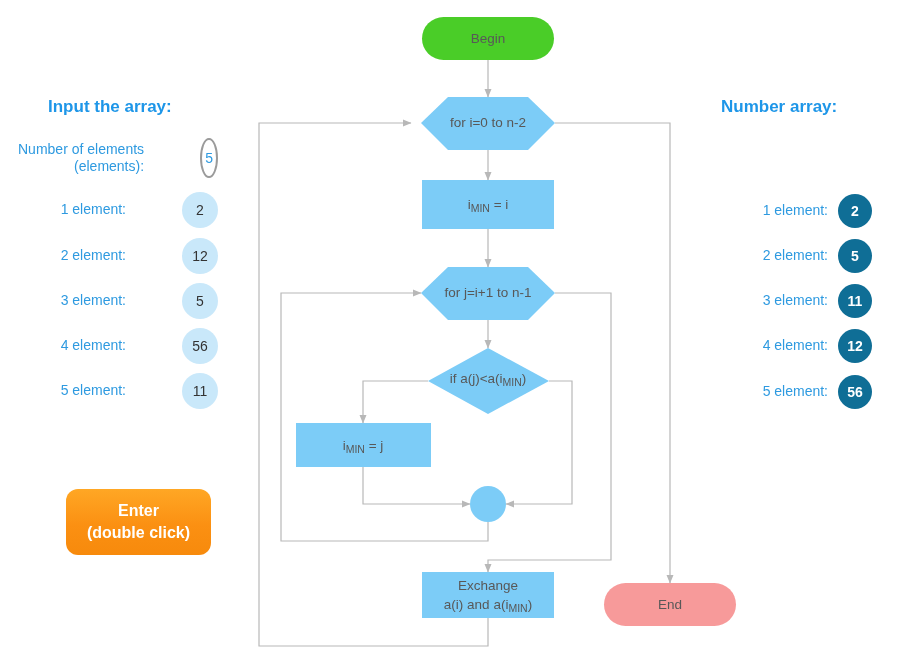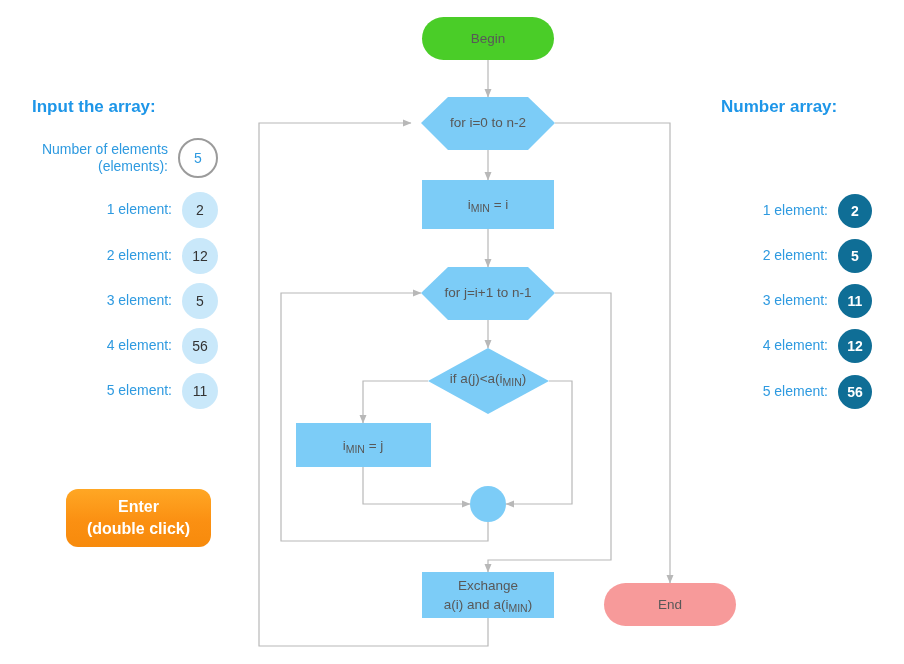--- a/index.html
+++ b/index.html
@@ -21,21 +21,21 @@
   }
 
   
   .panel-title {
     position: absolute;
     font-size: 17px;
     font-weight: bold;
     color: #1e96e8;
     white-space: nowrap;
   }
-  #input-title  { left: 32px;  top: 97px; }
+  #input-title  { left: 48px;  top: 97px; }
   #sorted-title { left: 721px; top: 97px; }
 
   .row {
     position: absolute;
     height: 36px;
     display: flex;
     align-items: center;
   }
   .row-label {
     font-size: 14px;
@@ -47,21 +47,21 @@
   .bubble {
     border-radius: 50%;
     display: flex;
     align-items: center;
     justify-content: center;
     font-size: 14px;
     box-sizing: border-box;
   }
 
   
-  #input-col .row { left: 18px; width: 200px; justify-content: flex-end; }
+  #input-col .row { left: 18px; width: 200px; justify-content: flex-end; gap: 46px; }
   #input-col .row-label { margin-right: 10px; }
   #input-col .bubble {
     width: 36px; height: 36px;
     background: #c9e8fa;
     color: #333333;
   }
   #row-count .bubble {
     background: #ffffff;
     border: 2px solid #9b9b9b;
     color: #2e9ae0;
@@ -78,21 +78,21 @@
     color: #ffffff;
     font-weight: bold;
   }
 
   
   #enter-button {
     position: absolute;
     left: 66px;
     top: 489px;
     width: 145px;
-    height: 58px;
+    height: 66px;
     border: none;
     border-radius: 12px;
     background: linear-gradient(to bottom, #ffa724 0%, #fb9012 55%, #f78a0c 100%);
     color: #ffffff;
     font-family: "Liberation Sans", sans-serif;
     font-size: 16px;
     font-weight: bold;
     line-height: 1.35;
     cursor: pointer;
     padding: 0;

